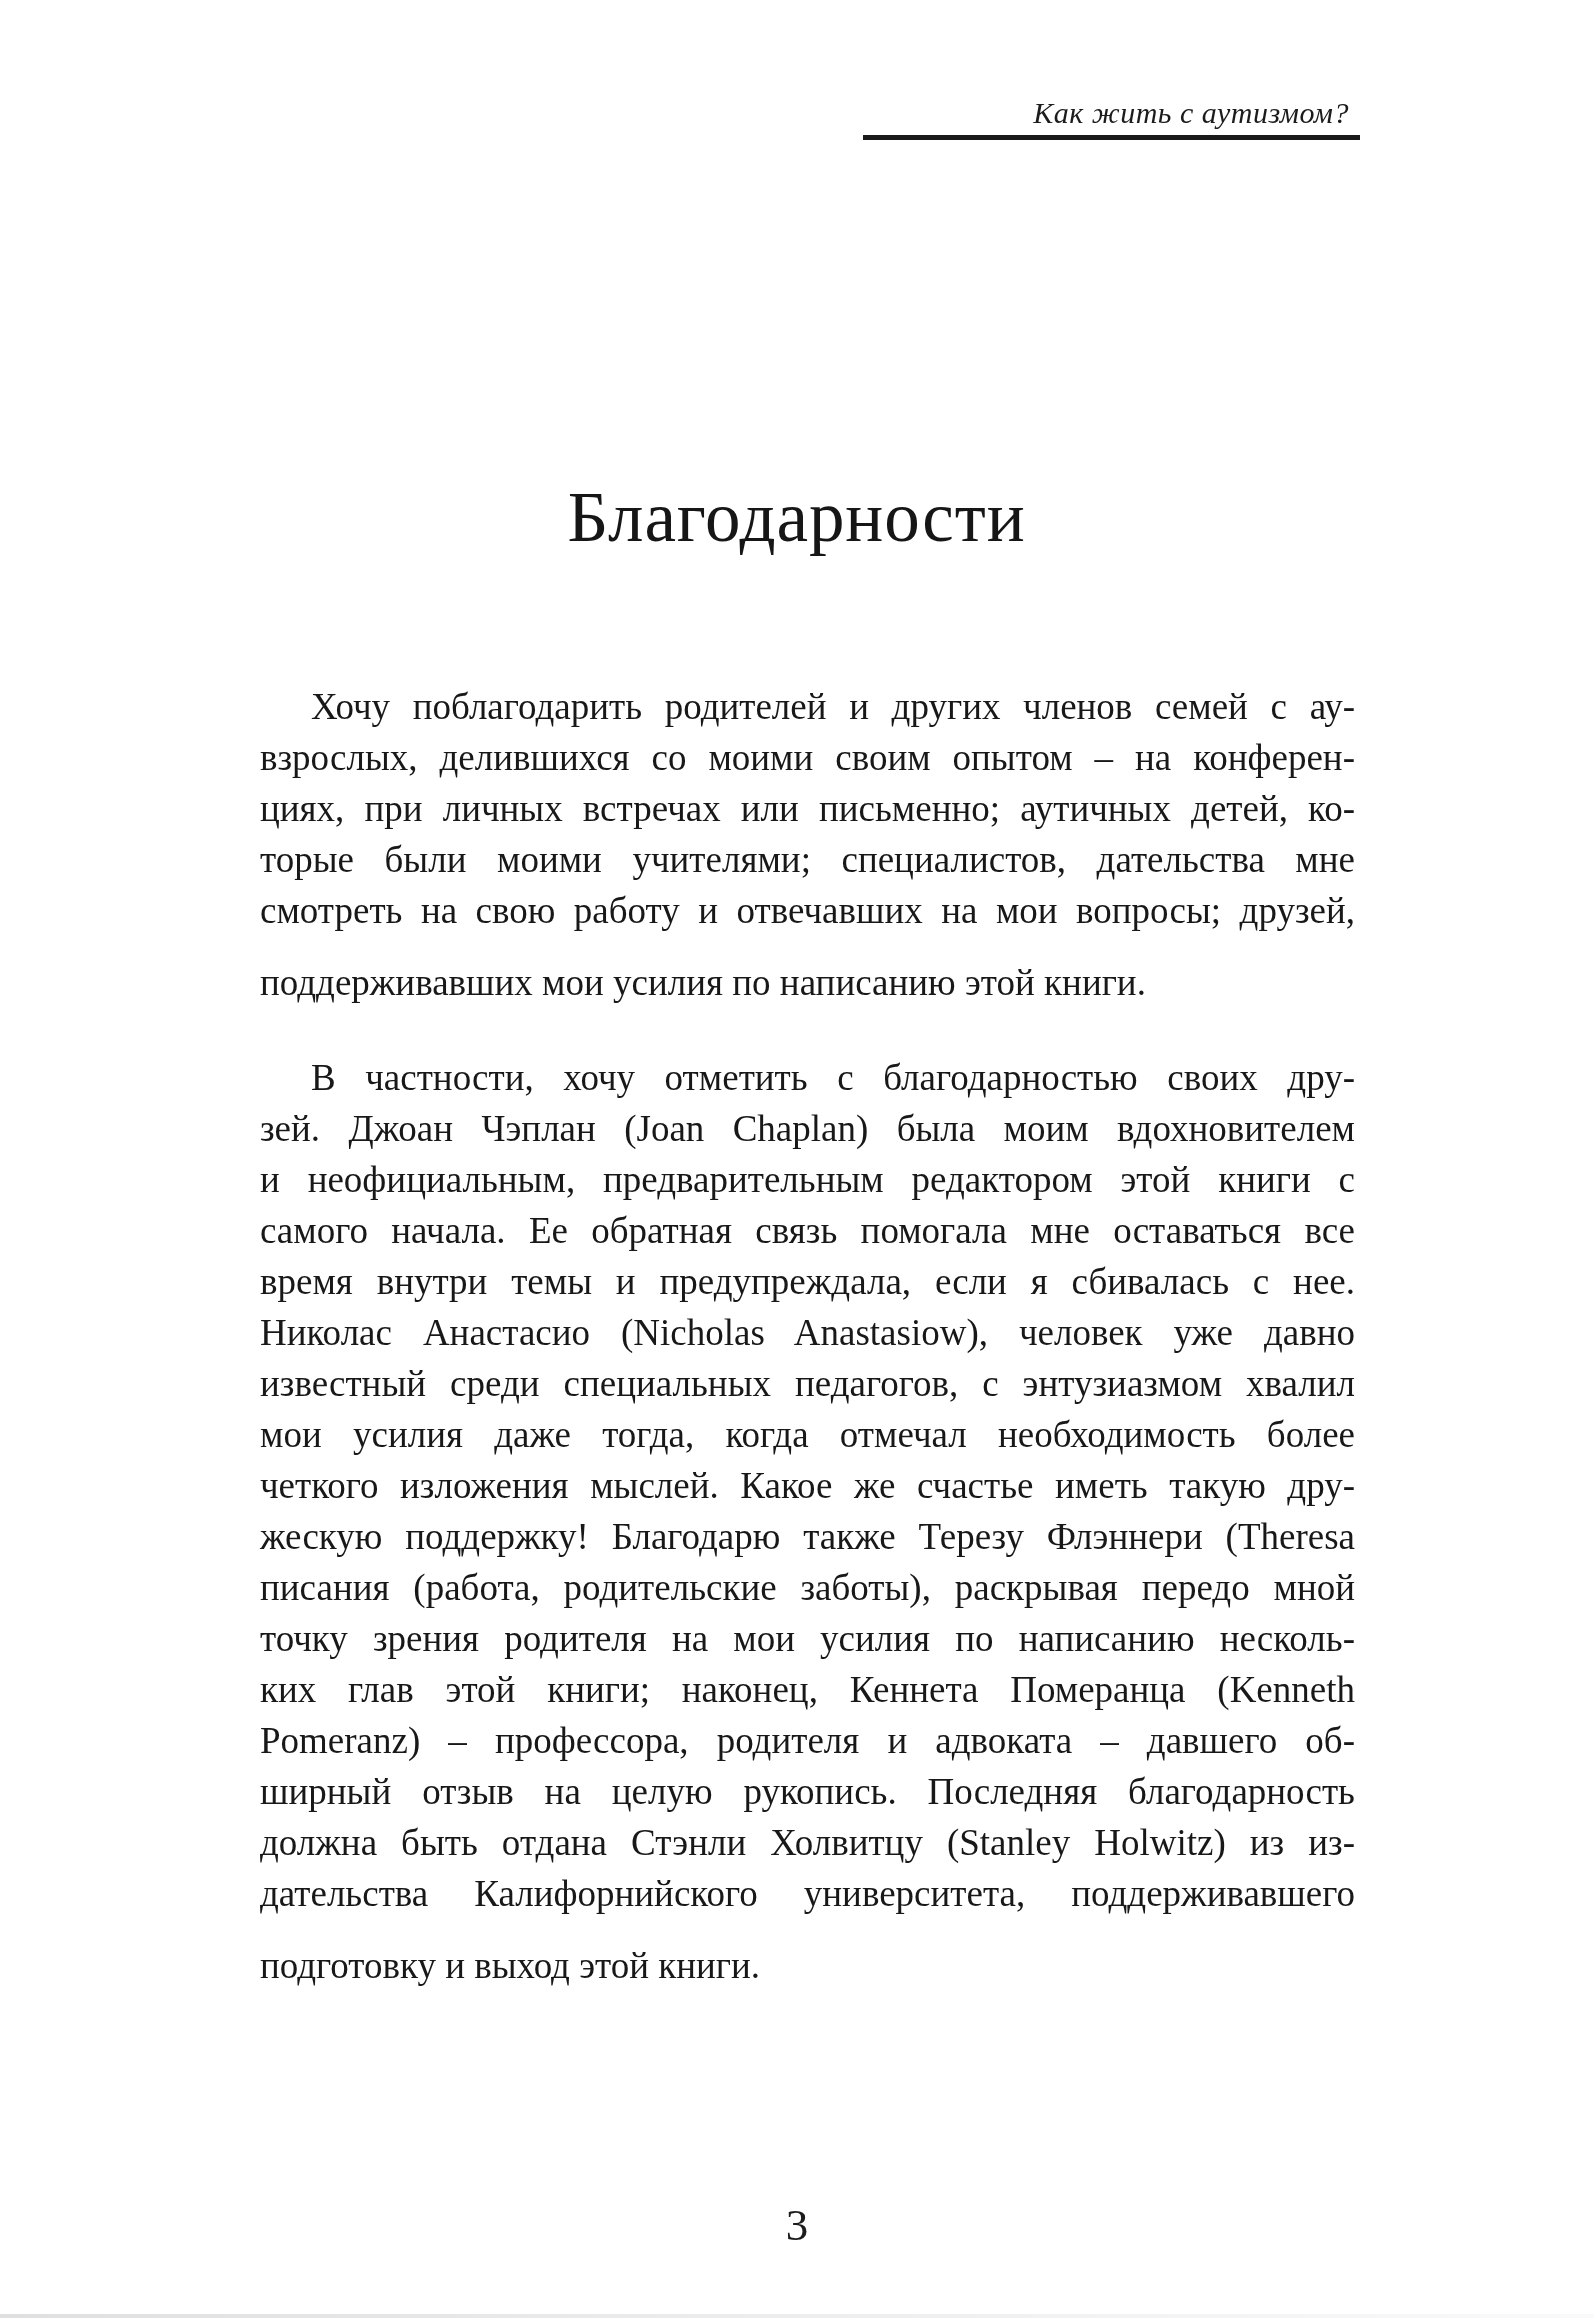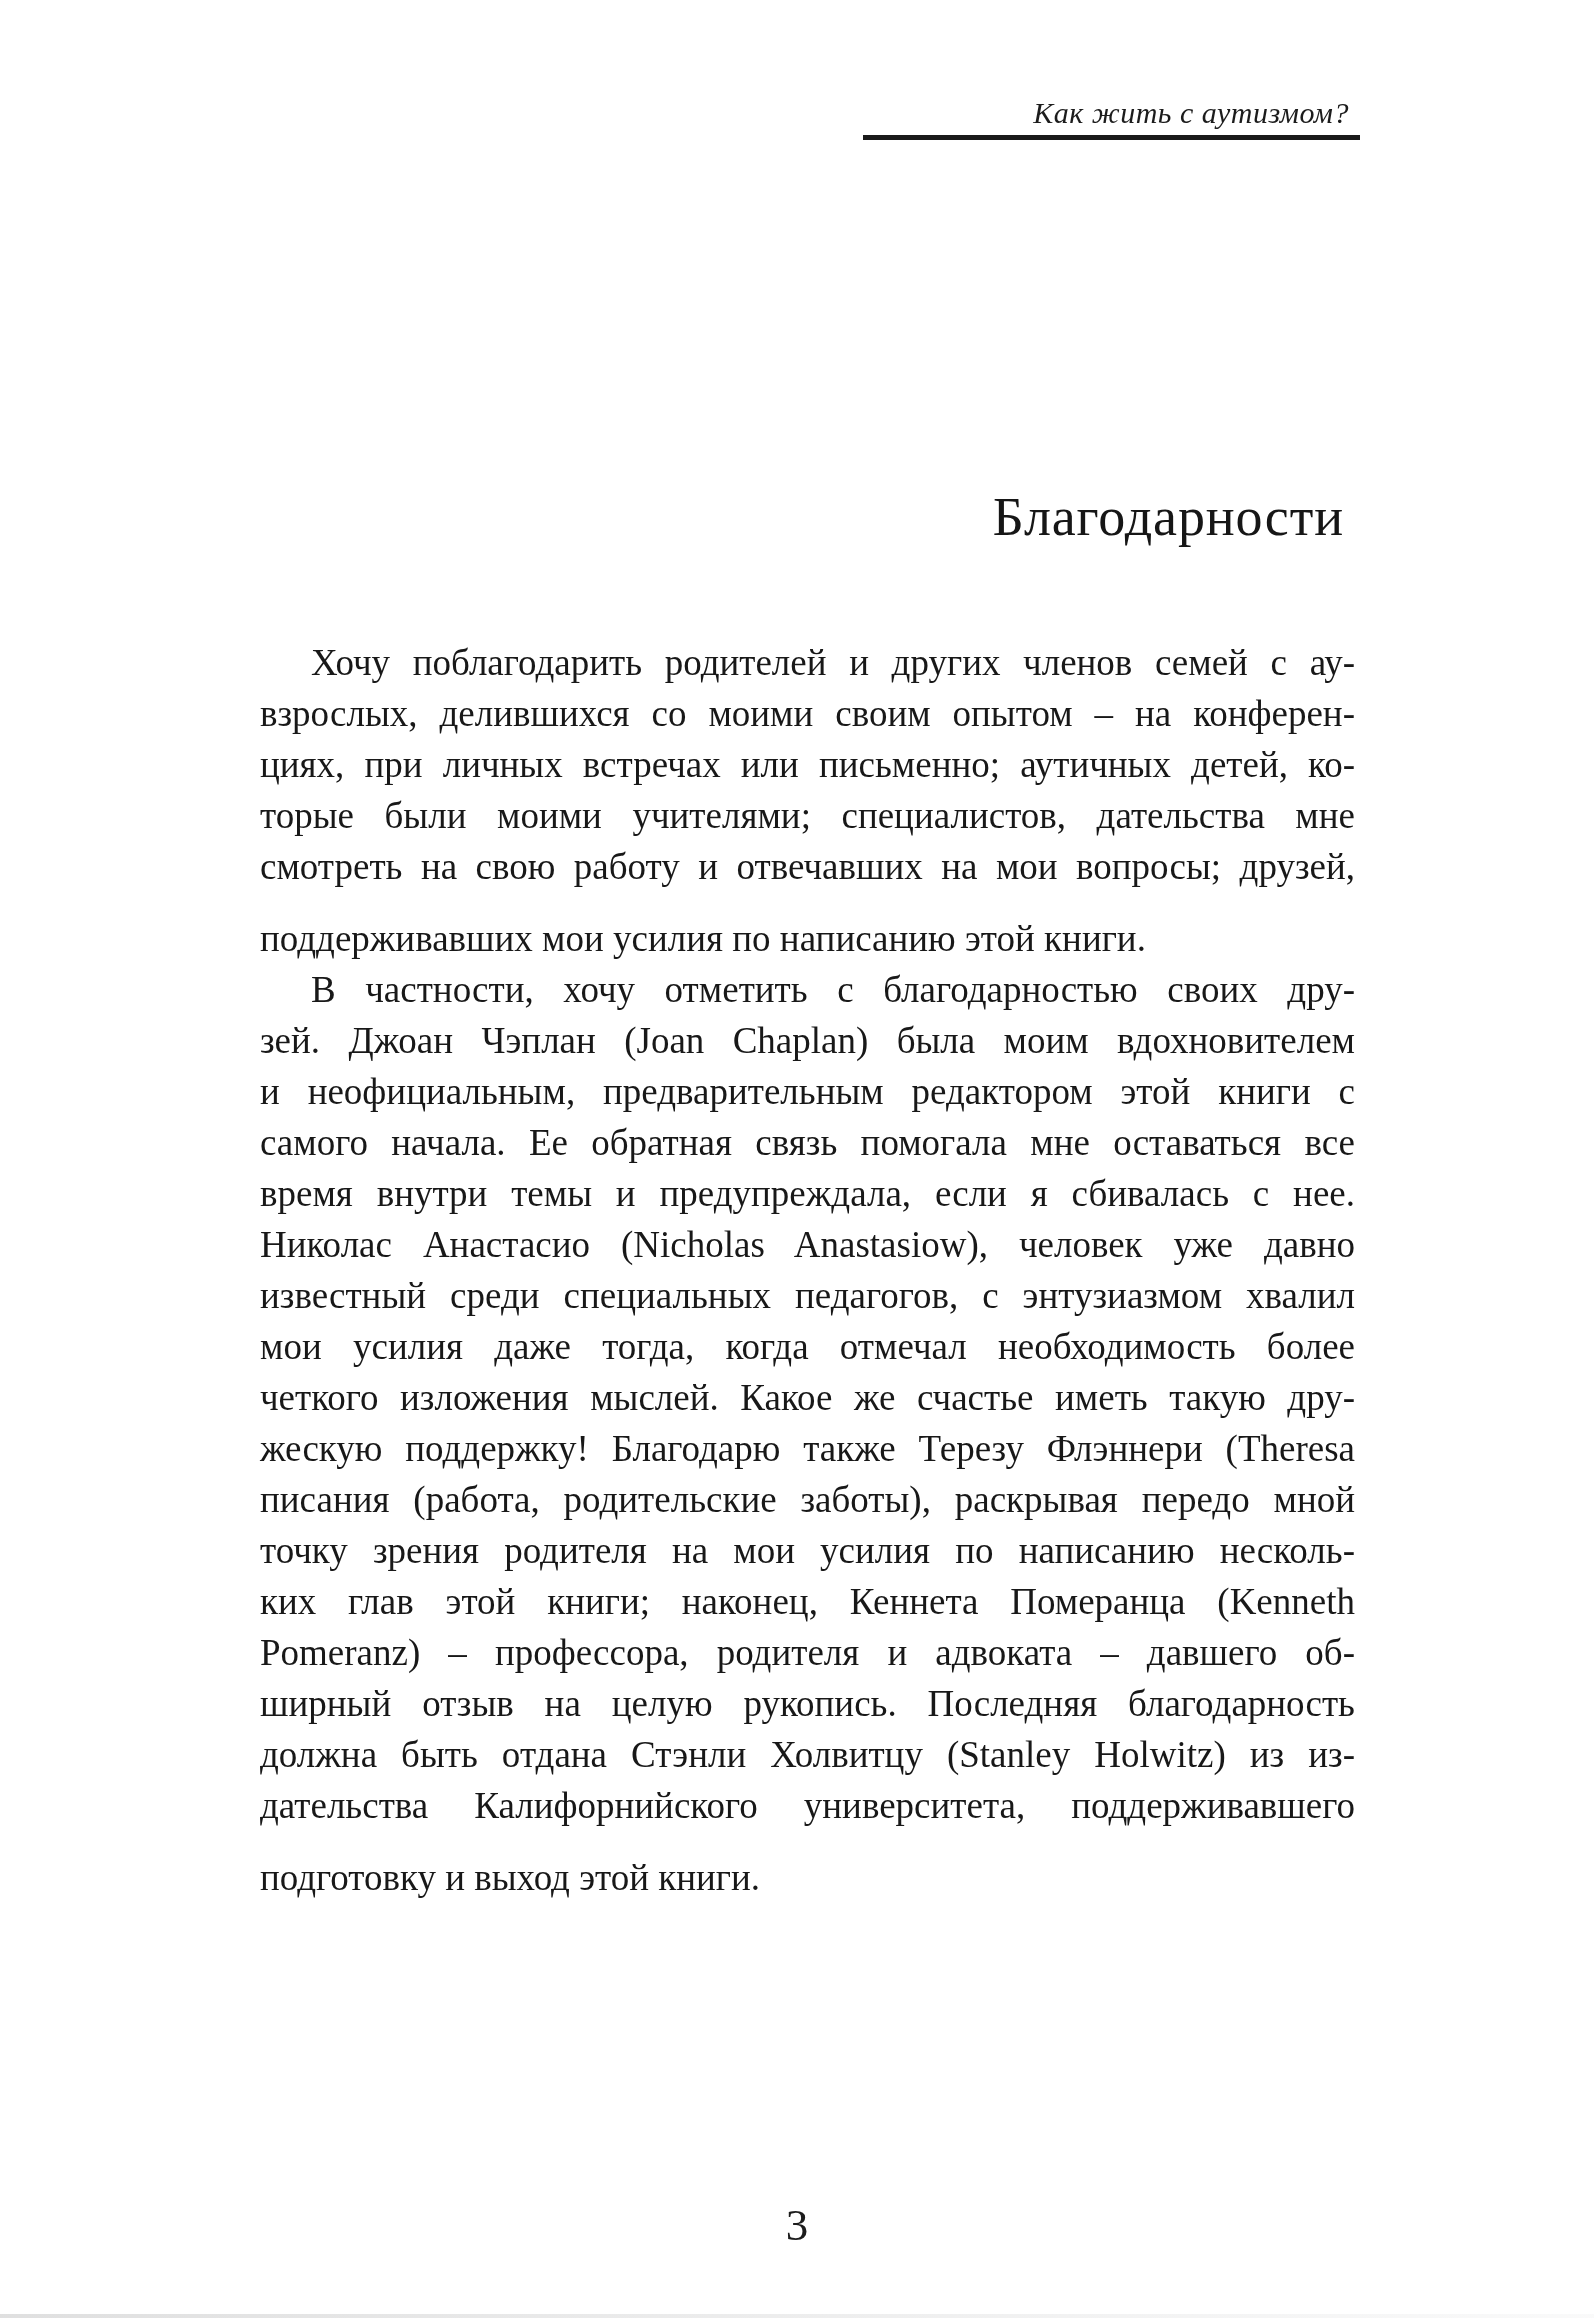--- a/index.html
+++ b/index.html
@@ -33,23 +33,23 @@
     left: 863px;
     width: 497px;
     height: 4.6px;
     background: #1a1a1a;
   }
   .chapter-title {
     position: absolute;
     top: 480px;
     left: 260px;
     width: 1095px;
-    text-align: right;
+    text-align: center;
     transform: translateX(-11px);
-    font-size: 54px;
+    font-size: 71px;
     line-height: 74px;
     font-weight: 400;
     letter-spacing: 0.9px;
     color: #161616;
     white-space: nowrap;
   }
   .body-block {
     position: absolute;
     top: 637px;
     left: 260px;
@@ -59,20 +59,21 @@
     color: #181818;
   }
   .text-line {
     text-align: justify;
     text-align-last: justify;
     text-justify: inter-word;
     white-space: nowrap;
   }
   .text-line.para-first {
     text-indent: 51px;
+    margin-top: 44px;
   }
   .text-line.para-last {
     text-align-last: left;
     margin-top: 21px;
   }
   .page-number {
     position: absolute;
     top: 2202px;
     left: 0;
     width: 1594px;

